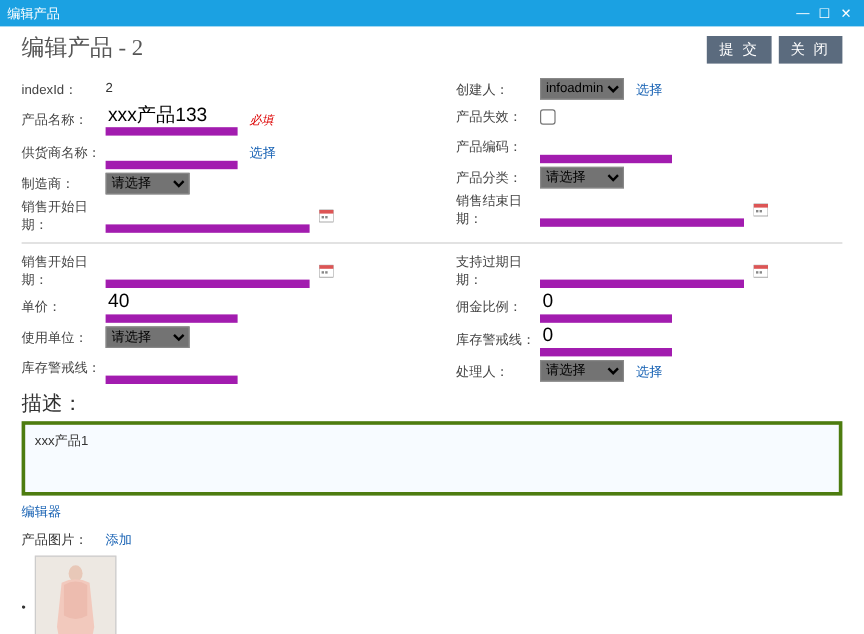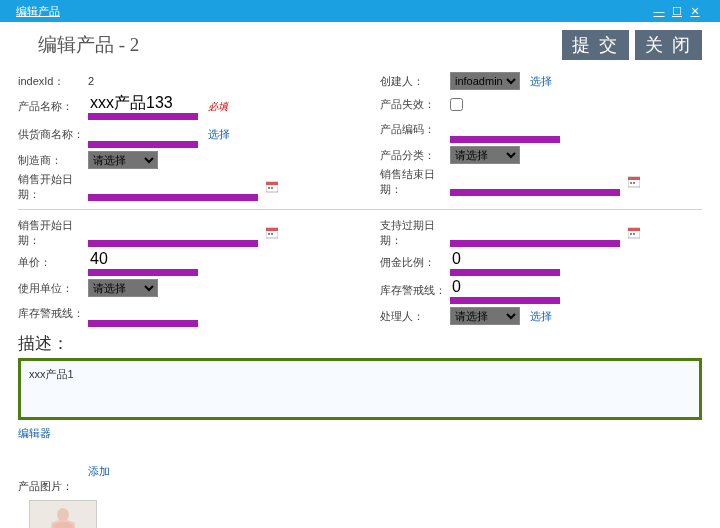--- a/index.html
+++ b/index.html
@@ -1,42 +1,42 @@
 <!DOCTYPE html>
 <html><head>
 <meta charset="utf-8">
 <style>
 * { box-sizing: border-box; margin: 0; padding: 0; }
 body { font-family: "Microsoft YaHei", Arial, sans-serif; font-size: 11px; color: #333; background: #fff; }
-.titlebar { background: #1ba1e2; height: 22px; display: flex; align-items: center; padding: 0 16px; color: #fff; font-size: 11px; text-decoration: underline; }
+.titlebar { background: #1ba1e2; height: 22px; display: flex; align-items: center; padding: 0 6px; color: #fff; font-size: 11px; }
 .titlebar .spacer { flex: 1; }
 .titlebar .winbtn { width: 18px; text-align: center; font-size: 11px; cursor: pointer; }
-.header { display: flex; align-items: center; padding: 8px 18px 10px 18px; margin-left: 20px; }
+.header { display: flex; align-items: center; padding: 8px 18px 10px 18px; }
 .header h1 { font: normal 19px/1.2 "SimSun", serif; color: #555; flex: 1; }
-.btn { background: #5b6b7e; color: #fff; border: none; padding: 3px 10px; font-size: 18px; margin-left: 6px; cursor: pointer; font-family: inherit; letter-spacing: 2px; }
+.btn { background: #5b6b7e; color: #fff; border: none; padding: 3px 10px; font-size: 12px; margin-left: 6px; cursor: pointer; font-family: inherit; letter-spacing: 2px; }
 .content { padding: 0 18px 12px 18px; }
 .cols { display: flex; gap: 40px; }
 .col { flex: 1; }
 .row { display: flex; align-items: center; min-height: 22px; margin-bottom: 1px; }
 .lbl { width: 70px; color: #444; font-size: 11px; }
 .val { flex: 1; display: flex; align-items: center; }
 .txtinput { border: none; border-bottom: 7px solid #a21caf; font-size: 16px; padding: 1px 2px; width: 110px; background: transparent; font-family: inherit; }
 .txtinput.wide { width: 170px; }
 .sel { border: 1px solid #888; font-size: 11px; height: 18px; width: 70px; background: #737373; font-family: inherit; }
 .req { color: #d00; font-style: italic; font-size: 10px; margin-left: 10px; }
 .link { color: #1560b3; margin-left: 10px; font-size: 11px; cursor: pointer; }
 .cal { margin-left: 8px; width: 12px; height: 12px; display: inline-block; }
 .cal svg { width: 12px; height: 12px; }
 .chk { width: 13px; height: 13px; }
 .hr { border: 0; border-top: 1px solid #d0d0d0; margin: 6px 0 8px 0; }
 .desc-label { font-size: 17px; margin: 4px 0 3px 0; }
 .desc-box { border: 3px solid #4d7c0f; background: #f7fbff; height: 62px; padding: 6px 8px; font-size: 11px; color: #333; }
 .editor-link { color: #1560b3; font-size: 11px; margin-top: 6px; display: inline-block; cursor: pointer; }
 .img-row { display: flex; align-items: center; margin-top: 8px; margin-bottom: 4px; }
-.img-lbl { width: 70px; font-size: 11px; margin-top: 30px; }
+.img-lbl { width: 70px; font-size: 11px; }
 .img-add { color: #1560b3; font-size: 11px; cursor: pointer; }
 .thumb { width: 68px; height: 88px; border: 1px solid #ccc; margin: 2px 0 0 0; position: relative; overflow: hidden; background: #e8e4e0; }
 .thumb svg { width: 100%; height: 100%; display: block; }
 .bullet { font-size: 10px; margin-right: 4px; vertical-align: middle; }
 .imgmeta { font-size: 10px; color: #1560b3; margin-top: 4px; }
 </style>
 </head>
 <body>
 
 <div class="titlebar">

